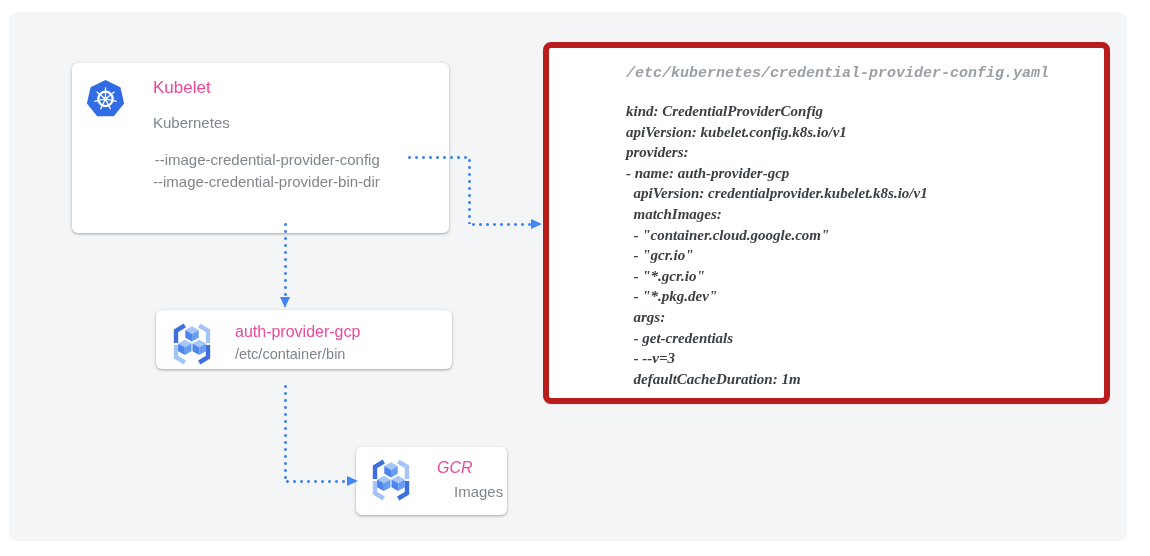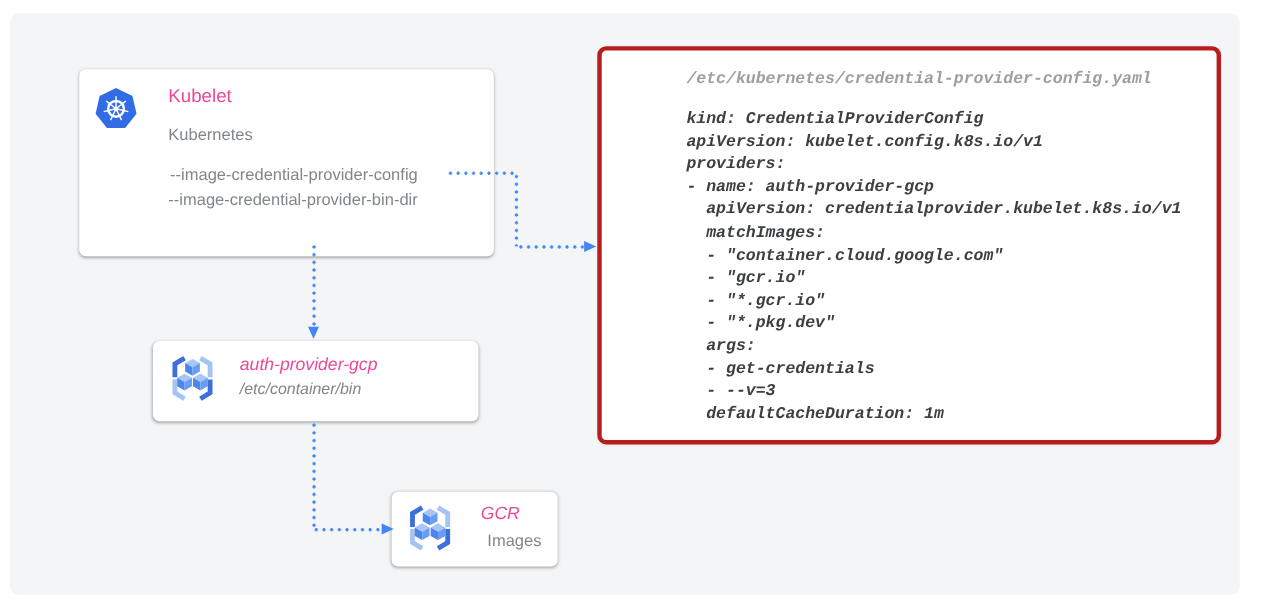--- a/index.html
+++ b/index.html
@@ -9,51 +9,51 @@
   }
   .gray-panel{
     position:absolute;left:9px;top:12px;width:1118px;height:529px;
     background:#f4f5f6;border-radius:9px;
   }
   .card{
     position:absolute;background:#fff;border-radius:6px;z-index:1;
     box-shadow:0 1px 2px rgba(60,64,67,.28),0 1px 3px 1px rgba(60,64,67,.12);
   }
   .card-kubelet{left:72px;top:63px;width:377px;height:170px;}
-  .card-auth{left:139px;top:310px;width:296px;height:73px;font-style:italic;}
+  .card-auth{left:156px;top:310px;width:296px;height:59px;}
   .card-gcr{left:356px;top:447px;width:151px;height:68px;}
 
   .node-icon{position:absolute;display:block;}
   .k8s-icon{left:13px;top:15px;width:41px;height:41px;}
   .auth-icon{left:13px;top:11px;width:46px;height:46px;}
   .gcr-icon{left:12px;top:10px;width:46px;height:46px;}
 
   .node-title{position:absolute;font-size:16px;color:#ec4899;white-space:nowrap;}
   .node-sub{position:absolute;font-size:15px;color:#80868b;white-space:nowrap;}
   .t-kubelet{left:81px;top:15px;font-size:17px;}
   .s-kubelet{left:81px;top:51px;}
   .flags{position:absolute;left:81px;top:86px;font-size:15px;line-height:22px;color:#80868b;white-space:nowrap;text-align:right;}
   .t-auth{left:79px;top:13px;}
   .s-auth{left:79px;top:36px;font-size:14.5px;}
   .t-gcr{left:81px;top:12px;font-style:italic;}
-  .s-gcr{left:87px;top:36px;}
+  .s-gcr{left:98px;top:36px;}
 
   .code-panel{
     position:absolute;left:543px;top:42px;width:567px;height:362px;box-sizing:border-box;
-    background:#fff;border:4px solid #b91c1c;border-radius:8px;z-index:1;
+    background:#fff;border:6px solid #b91c1c;border-radius:8px;z-index:1;
     box-shadow:0 1px 2px rgba(0,0,0,.05);
   }
   .code-path{
     position:absolute;left:77px;top:17px;
     font-family:"Liberation Mono",monospace;font-style:italic;font-weight:bold;
     font-size:15px;color:#9aa0a6;white-space:pre;
   }
   .code-pre{
     position:absolute;left:77px;top:53px;margin:0;
-    font-family:Liberation Mono, monospace;font-style:italic;font-weight:bold;
+    font-family:Liberation Serif, serif;font-style:italic;font-weight:bold;
     font-size:15px;line-height:20.6px;color:#3c4043;white-space:pre;
   }
 
   
   .dot-h{
     position:absolute;height:3px;z-index:2;
     background-image:radial-gradient(circle,#4285f4 1.25px,rgba(66,133,244,0) 1.6px);
     background-size:7px 3px;background-repeat:repeat-x;background-position:0 50%;
   }
   .dot-v{

